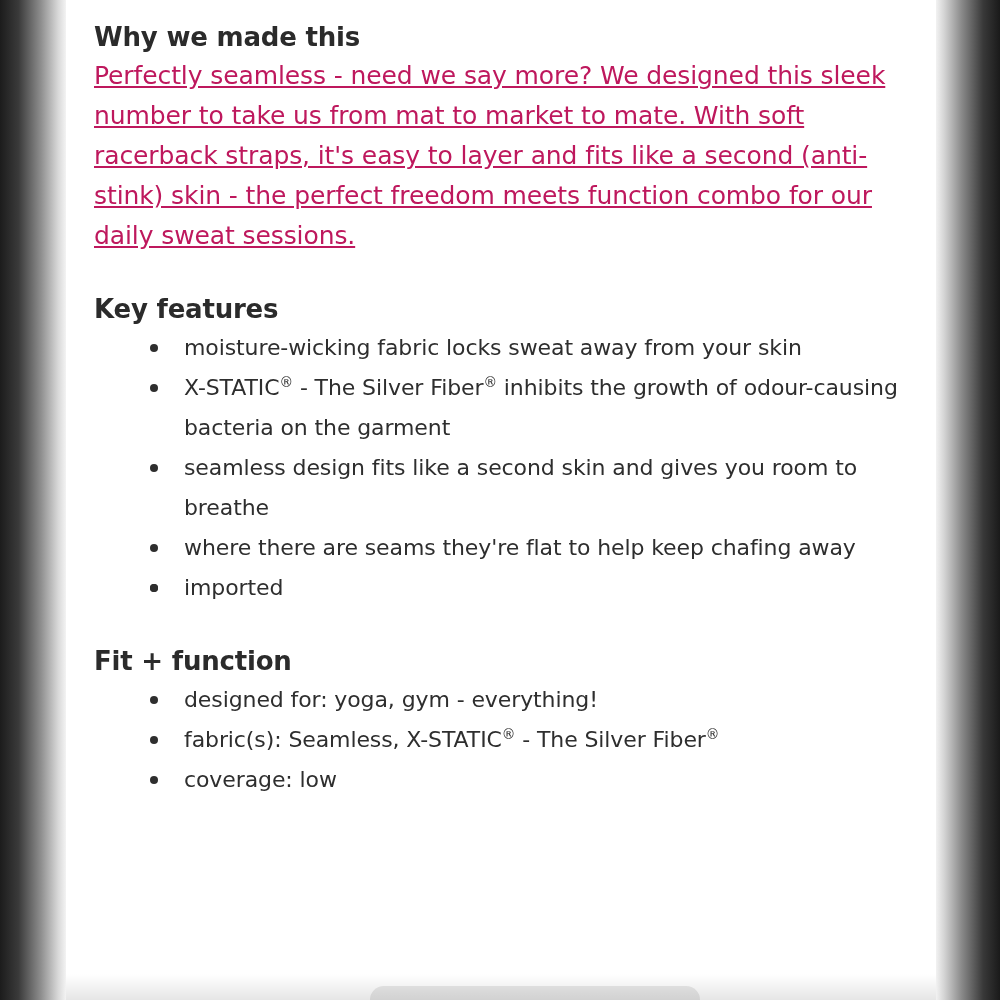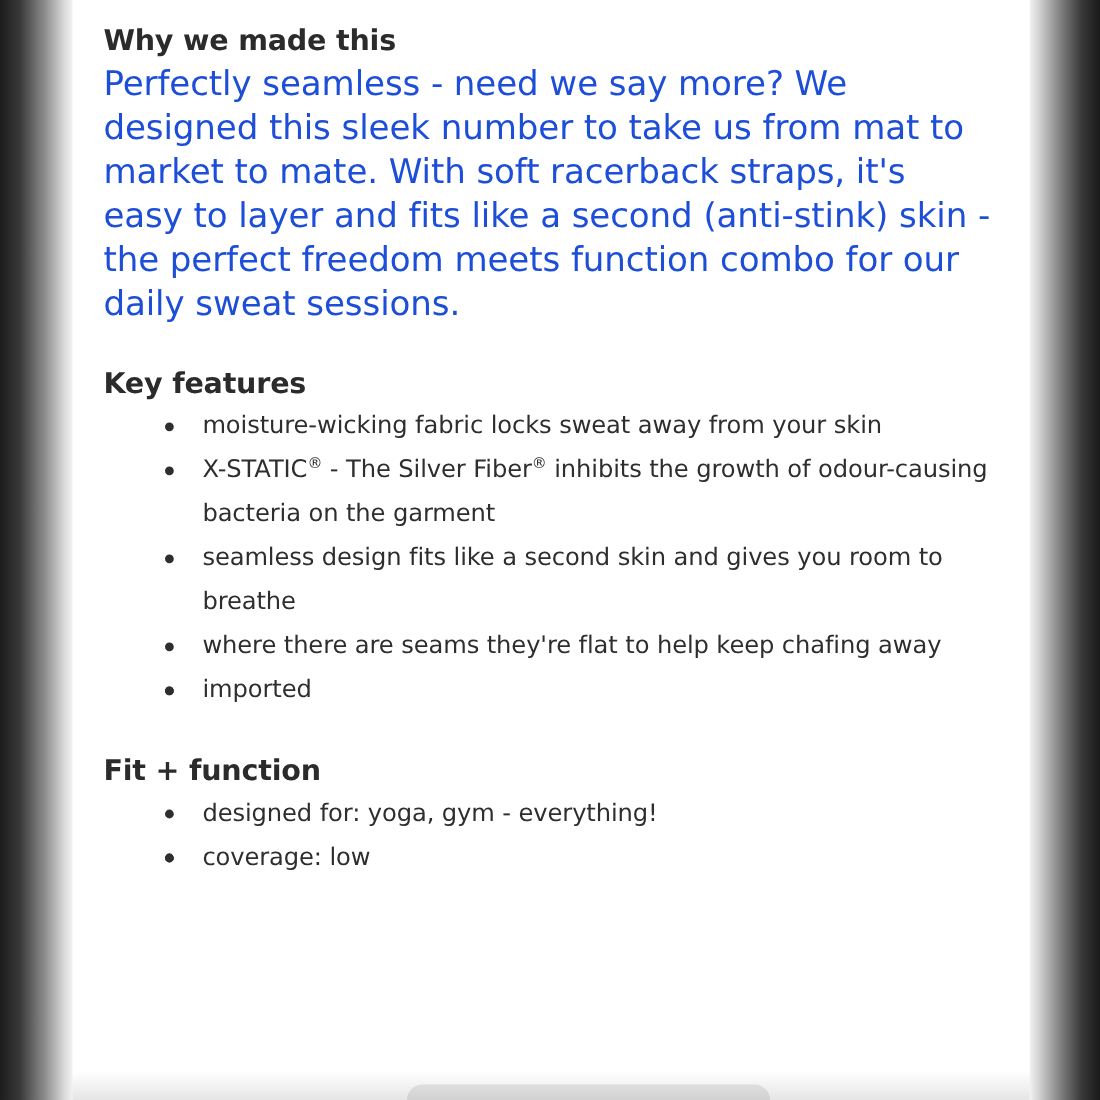--- a/index.html
+++ b/index.html
@@ -72,25 +72,26 @@
 
   h2.section-title {
     font-size: 26px;
     font-weight: bold;
     margin: 0 0 4px 0;
     letter-spacing: -0.2px;
     color: #2b2b2b;
   }
 
   p.body-text {
-    font-size: 31px;
+    font-size: 25px;
     line-height: 40px;
     margin: 0;
-    color: #1d4ed8;
+    color: #be185d;
     letter-spacing: -0.1px;
+    text-decoration: underline;
   }
 
   .block {
     margin-bottom: 0;
   }
 
   .spacer-lg { height: 38px; }
 
   ul.features {
     list-style: none;
@@ -171,20 +172,21 @@
 
     <div class="block">
       <h2 class="section-title">Fit + function</h2>
       <ul class="features">
         <li>
           <span class="bullet"></span>
           <span>designed for: yoga, gym - everything!</span>
         </li>
         <li>
           <span class="bullet"></span>
+          <span>fabric(s): Seamless, X-STATIC<sup>®</sup> - The Silver Fiber<sup>®</sup></span>
         </li>
         <li>
           <span class="bullet"></span>
           <span>coverage: low</span>
         </li>
       </ul>
     </div>
 
   </div>
 

